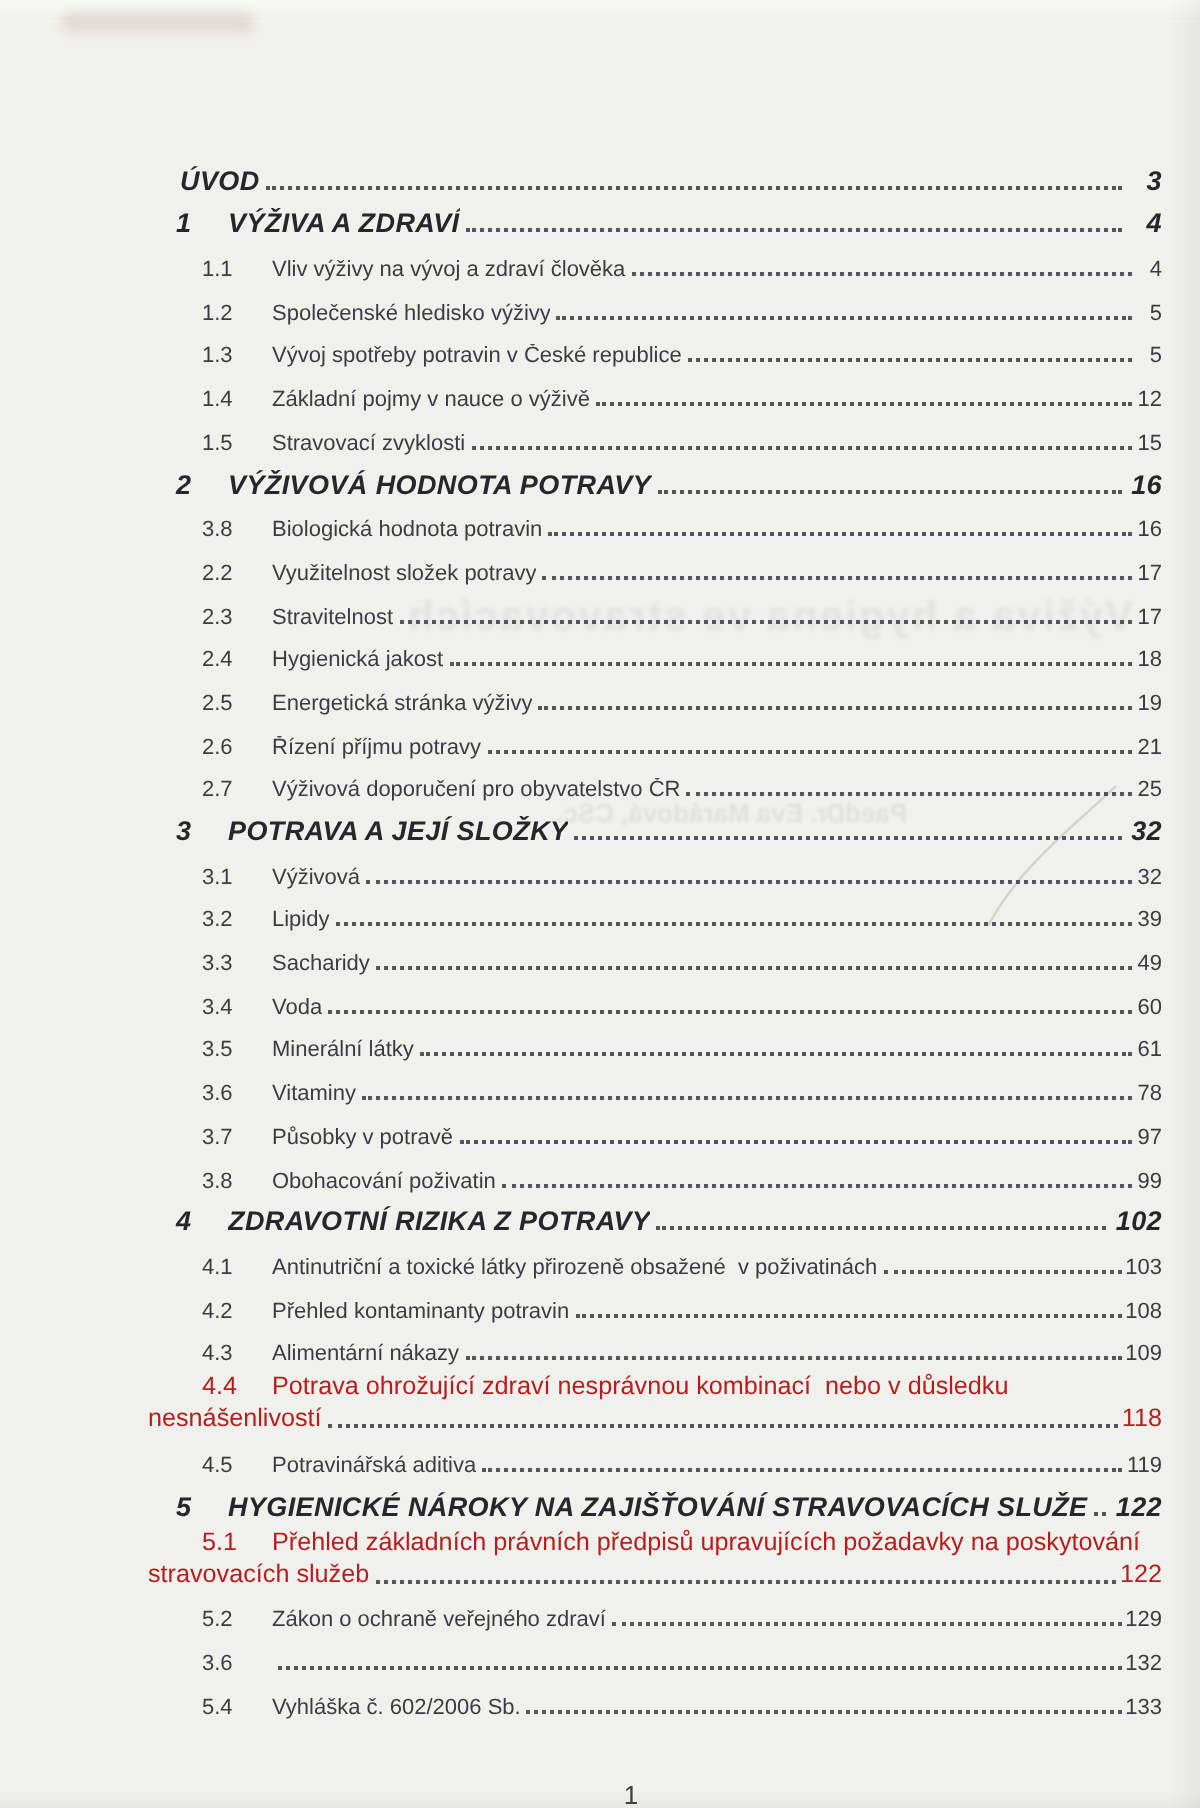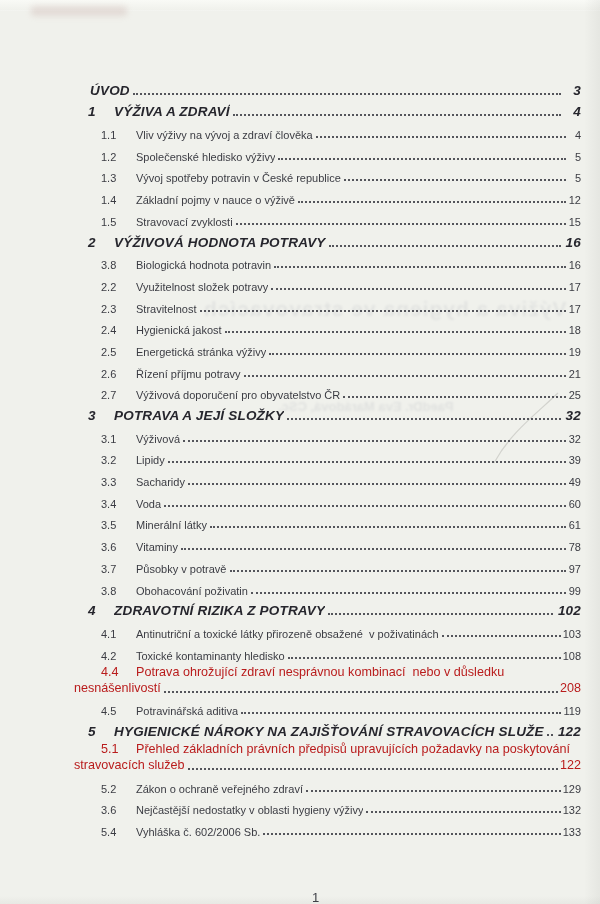--- a/index.html
+++ b/index.html
@@ -270,33 +270,39 @@
         <span class="pg">102</span>
       </div>
       <div class="row sub">
         <span class="num">4.1</span>
         <span class="title">Antinutriční a toxické látky přirozeně obsažené  v poživatinách</span>
         <span class="leader"></span>
         <span class="pg">103</span>
       </div>
       <div class="row sub">
         <span class="num">4.2</span>
-        <span class="title">Toxické kontaminanty hledisko</span>
+        <span class="title">Přehled kontaminanty potravin</span>
         <span class="leader"></span>
         <span class="pg">108</span>
+      </div>
+      <div class="row sub">
+        <span class="num">4.3</span>
+        <span class="title">Alimentární nákazy</span>
+        <span class="leader"></span>
+        <span class="pg">109</span>
       </div>
       <div class="subwrap">
         <div class="l1">
           <span class="num">4.4</span>
           <span class="title">Potrava ohrožující zdraví nesprávnou kombinací  nebo v důsledku</span>
         </div>
         <div class="l2">
           <span class="title">nesnášenlivostí</span>
           <span class="leader"></span>
-          <span class="pg">208</span>
+          <span class="pg">118</span>
         </div>
       </div>
       <div class="row sub">
         <span class="num">4.5</span>
         <span class="title">Potravinářská aditiva</span>
         <span class="leader"></span>
         <span class="pg">119</span>
       </div>
       <div class="row chapter">
         <span class="num">5</span>
@@ -316,21 +322,20 @@
         </div>
       </div>
       <div class="row sub">
         <span class="num">5.2</span>
         <span class="title">Zákon o ochraně veřejného zdraví</span>
         <span class="leader"></span>
         <span class="pg">129</span>
       </div>
       <div class="row sub">
         <span class="num">3.6</span>
-        <span class="title">Nejčastější nedostatky v oblasti hygieny výživy</span>
         <span class="leader"></span>
         <span class="pg">132</span>
       </div>
       <div class="row sub">
         <span class="num">5.4</span>
         <span class="title">Vyhláška č. 602/2006 Sb.</span>
         <span class="leader"></span>
         <span class="pg">133</span>
       </div>
     </div>

